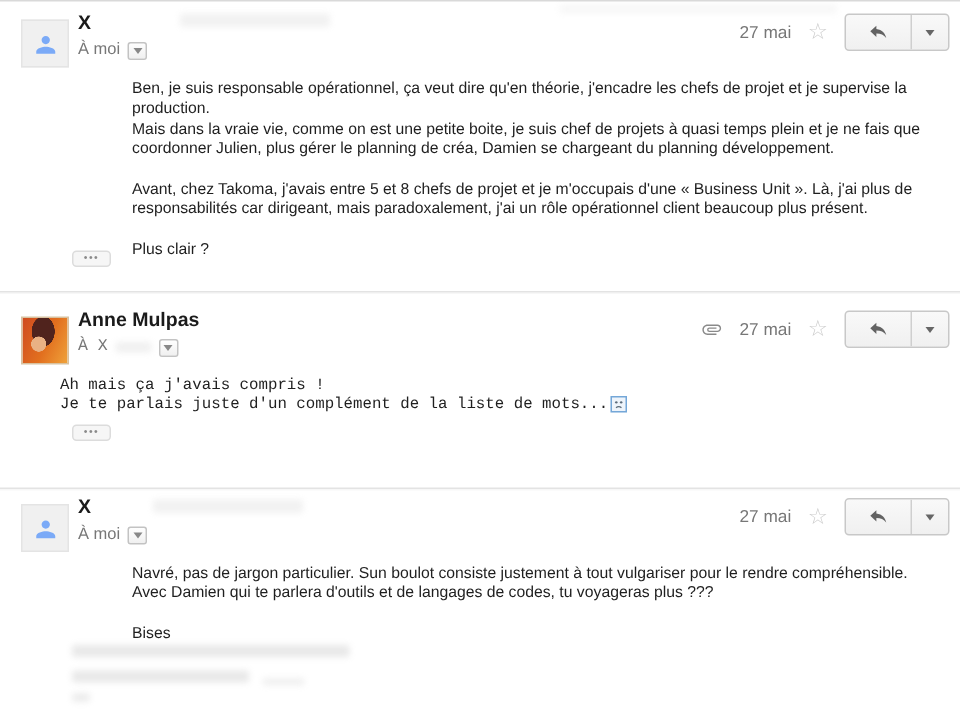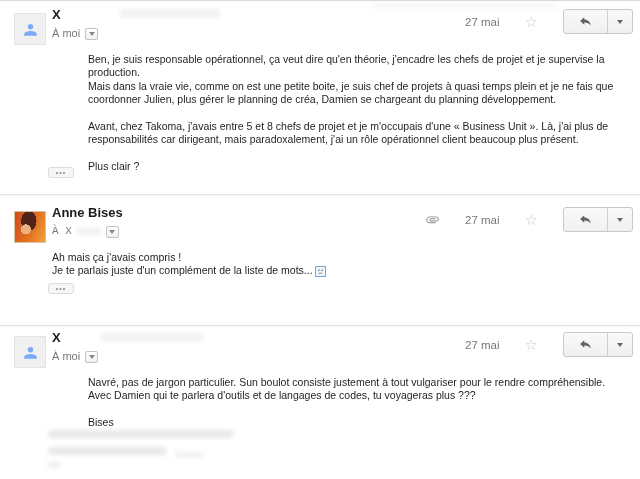--- a/index.html
+++ b/index.html
@@ -18,21 +18,21 @@
     background:
       radial-gradient(circle at 36% 58%, #e9b184 0%, #e9b184 19%, rgba(0,0,0,0) 20%),
       radial-gradient(ellipse at 46% 30%, #50231d 0%, #50231d 33%, rgba(0,0,0,0) 34%),
       linear-gradient(115deg, #cf4a1f 0%, #e2701f 55%, #efa23a 100%);}
   .sender{position:absolute;left:52px;font-size:13px;font-weight:bold;color:#1b1b1b;line-height:14px;}
   .recip-row{position:absolute;left:52px;font-size:11px;color:#777;display:flex;align-items:center;gap:5px;line-height:13px;}
   .mini-drop{width:13px;height:12px;border:1px solid #c3c3c3;border-radius:2px;box-sizing:border-box;
              background:linear-gradient(#fefefe,#f0f0f0);display:flex;align-items:center;justify-content:center;}
   .mini-drop .tri{width:0;height:0;border-left:3px solid transparent;border-right:3px solid transparent;border-top:4px solid #888;}
 
-  .header-right{position:absolute;right:7px;display:flex;align-items:center;gap:25px;justify-content:center;}
+  .header-right{position:absolute;right:7px;display:flex;align-items:center;gap:11px;justify-content:center;}
   .date{font-size:11.5px;color:#777;white-space:nowrap;}
   .star{font-size:15px;color:#cdcdcd;line-height:15px;cursor:default;}
   .btn-group{display:inline-flex;height:25px;border:1px solid #c8c8c8;border-radius:3px;overflow:hidden;
              background:linear-gradient(#f9f9f9,#f0f0f0);box-sizing:border-box;}
   .btn{border:none;background:transparent;display:flex;align-items:center;justify-content:center;padding:0;}
   .btn.reply{width:43px;}
   .btn.more{width:25px;border-left:1px solid #cfcfcf;}
   .tri-down{width:0;height:0;border-left:3.5px solid transparent;border-right:3.5px solid transparent;border-top:4.5px solid #666;}
   .clip{display:flex;align-items:center;}
 
@@ -95,21 +95,21 @@
 
 Plus clair ?</div>
     <button class="trimmed" style="top:167px;">•••</button>
   </section>
 
   <div class="separator" style="top:194px;"></div>
 
   <section class="message" style="top:198px;height:127px;">
     <div class="msg-header">
       <div class="avatar-photo" style="top:13px;"></div>
-      <div class="sender" style="top:8px;">Anne Bises</div>
+      <div class="sender" style="top:8px;">Anne Mulpas</div>
       <div class="recip-row" style="top:27px;font-family:Liberation Mono, monospace;">
         <span>À X</span>
         <span class="smudge" style="position:static;width:24px;height:7px;opacity:.2;"></span>
         <span class="mini-drop">
             <span class="tri"></span>
           </span>
       </div>
       <div class="header-right" style="top:9px;">
         <span class="clip">
           <svg width="15" height="15" viewBox="0 0 24 24">
@@ -123,21 +123,21 @@
             <svg width="15" height="15" viewBox="0 0 24 24">
                 <path fill="#636363" d="M10 8.5V5L3.5 11 10 17v-3.6c4.7 0 7.9 1.5 10.5 4.8C19.4 13 16.3 9.4 10 8.5z"></path>
               </svg>
           </button>
           <button class="btn more">
             <span class="tri-down"></span>
           </button>
         </span>
       </div>
     </div>
-    <div style="position:absolute;left:52px;top:53px;">
+    <div style="position:absolute;left:40px;top:53px;font-family:Liberation Mono, monospace;">
       <div class="body-line">Ah mais ça j'avais compris !</div>
       <div class="body-line"><span>Je te parlais juste d'un complément de la liste de mots...</span><span class="emoticon"><svg width="9" height="9" viewBox="0 0 10 10">
               <circle cx="3.2" cy="3.6" r="0.9" fill="#5a6b7a"></circle>
               <circle cx="6.8" cy="3.6" r="0.9" fill="#5a6b7a"></circle>
               <path d="M3 7.6c1.2-1.2 2.8-1.2 4 0" stroke="#5a6b7a" fill="none" stroke-width="0.9"></path>
             </svg></span></div>
     </div>
     <button class="trimmed" style="top:85px;">•••</button>
   </section>
 

